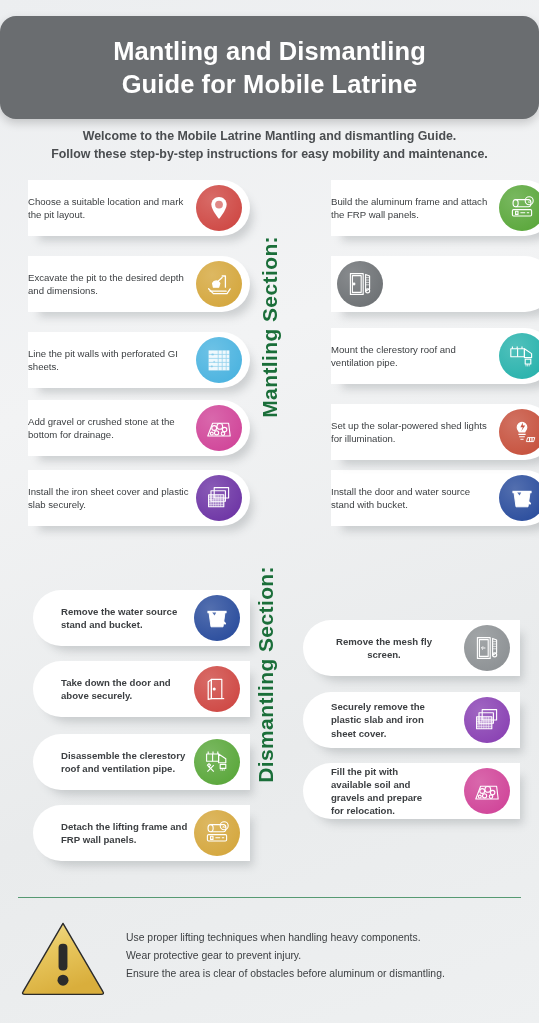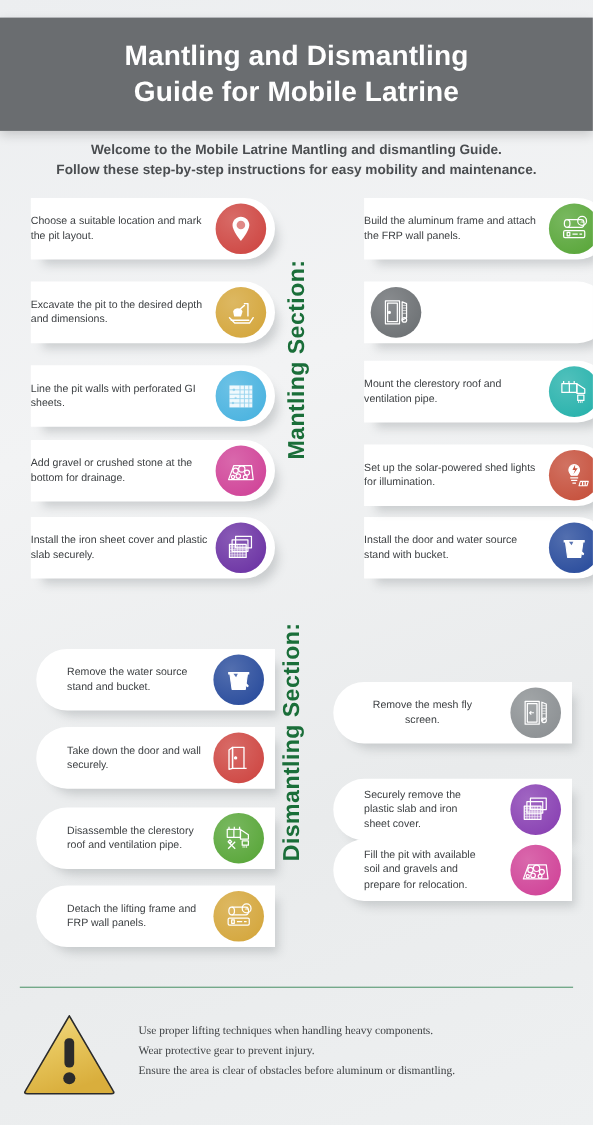--- a/index.html
+++ b/index.html
@@ -14,20 +14,21 @@
     position:absolute;inset:0;
     background:linear-gradient(160deg,#eceef0 0%,#f2f3f4 35%,#e9ebec 70%,#eef0f1 100%);
   }
 
   
   .header{
     position:absolute;left:0;top:16px;width:539px;height:103px;
     background:#6a6d70;
     display:flex;align-items:center;justify-content:center;
     box-shadow:0 4px 10px rgba(0,0,0,.18);
+    border-radius:16px;
   }
   .header h1{
     margin:0;color:#fff;text-align:center;
     font-size:25.5px;font-weight:bold;line-height:1.26;
     letter-spacing:.1px;
   }
 
   .intro{
     position:absolute;left:0;top:128px;width:539px;
     text-align:center;color:#4a4d50;
@@ -73,39 +74,40 @@
     padding:0 6px 0 0;
     box-shadow:7px 9px 9px -4px rgba(120,125,130,.30);
   }
   .card.m .ico{ margin-left:6px; margin-right:2px; }
 
   
   .card.d{
     border-radius:30px 0 0 30px;
     padding:0 8px 0 28px;
     box-shadow:7px 9px 9px -4px rgba(120,125,130,.30);
+    font-weight:bold;
   }
   .card.d .ico{ margin-left:6px; margin-right:2px; }
 
   .card.center .txt{ text-align:center; }
 
   
   .col-left  { left:28px;  width:222px; }
   .col-right { left:298px; width:222px;margin-left:33px; }
   .col-dleft { left:33px;  width:217px; }
   .col-dright{ left:303px; width:217px;gap:21px; }
 
   
   .divider{
     position:absolute;left:18px;top:897px;width:503px;height:1px;
     background:#3c8b5c;opacity:.85;
   }
   .footer{
     position:absolute;left:18px;top:915px;width:503px;
-    display:flex;align-items:flex-start;gap:18px;font-family:Liberation Serif, serif;
+    display:flex;align-items:flex-start;gap:18px;
   }
   .warn-icon{ width:90px;height:78px;flex:0 0 90px;margin-top:4px;}
   .footer .ftext{
     font-size:10.4px;line-height:1.72;color:#3d4043;
     padding-top:14px;
   }
 </style>
 </head>
 <body>
 
@@ -260,21 +262,21 @@
     <div class="ico" style="background: radial-gradient(circle at 35% 30%, rgb(83, 111, 175), rgb(45, 79, 158) 78%); color: rgb(45, 79, 158);">
         <svg viewBox="0 0 40 40" width="32" height="32">
           <path d="M10 13 h20 l-2.5 18 h-15z" fill="#fff" stroke="#fff" stroke-width="1.2" stroke-linejoin="round"></path>
           <path d="M8 11 h24 v3 h-24z" fill="#fff"></path>
           <path d="M16 14 l14 13" stroke="#fff" stroke-width="2.6" stroke-linecap="round" fill="none"></path>
           <path d="M14 13 l5 0 l-2 4 z" fill="currentColor" opacity=".8"></path>
         </svg>
       </div>
   </div>
   <div class="card d col-dleft" style="top:661px">
-    <div class="txt">Take down the door and wall securely.</div>
+    <div class="txt">Take down the door and above securely.</div>
     <div class="ico" style="background: radial-gradient(circle at 35% 30%, rgb(216, 107, 103), rgb(207, 74, 70) 78%); color: rgb(207, 74, 70);">
         <svg viewBox="0 0 40 40" width="32" height="32" fill="none" stroke="#fff" stroke-width="1.5" stroke-linejoin="round">
           <path d="M13 8 h13 v24 h-13z"></path>
           <path d="M13 8 l-4 3 v22 l4 -1z"></path>
           <circle cx="16.5" cy="20" r="1.2" fill="#fff"></circle>
           <path d="M26 32 h3"></path>
         </svg>
       </div>
   </div>
   <div class="card d col-dleft" style="top:734px">
@@ -316,21 +318,21 @@
           <rect x="10.5" y="9.5" width="11" height="21"></rect>
           <path d="M18 20 l-4 0 M15 18 l-2 2 2 2" stroke-width="1.2"></path>
           <path d="M27 8 l5 2 v16 l-5 3z"></path>
           <g stroke-width=".8">
             <path d="M27.5 12h4M27.5 15h4M27.5 18h4M27.5 21h4"></path>
           </g>
           <circle cx="29.5" cy="28.5" r="2.6"></circle>
         </svg>
       </div>
   </div>
-  <div class="card d col-dright" style="top:708px">
+  <div class="card d col-dright" style="top:692px">
     <div class="txt">Securely remove the plastic slab and iron sheet cover.</div>
     <div class="ico" style="background: radial-gradient(circle at 35% 30%, rgb(160, 102, 194), rgb(139, 68, 180) 78%); color: rgb(139, 68, 180);">
         <svg viewBox="0 0 40 40" width="32" height="32" fill="none" stroke="#fff" stroke-width="1.4" stroke-linejoin="round">
           <rect x="14" y="7" width="18" height="13"></rect>
           <rect x="10" y="11" width="18" height="13"></rect>
           <rect x="7" y="16" width="19" height="15" fill="rgba(255,255,255,.25)"></rect>
           <g stroke="#fff" stroke-width=".7" opacity=".9">
             <path d="M10 16v15M13 16v15M16 16v15M19 16v15M22 16v15M7 19h19M7 22h19M7 25h19M7 28h19"></path>
           </g>
         </svg>

